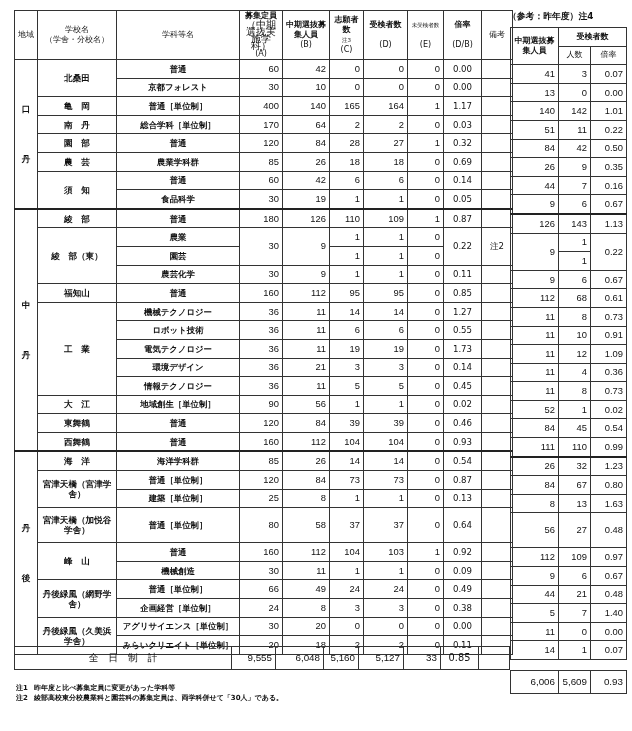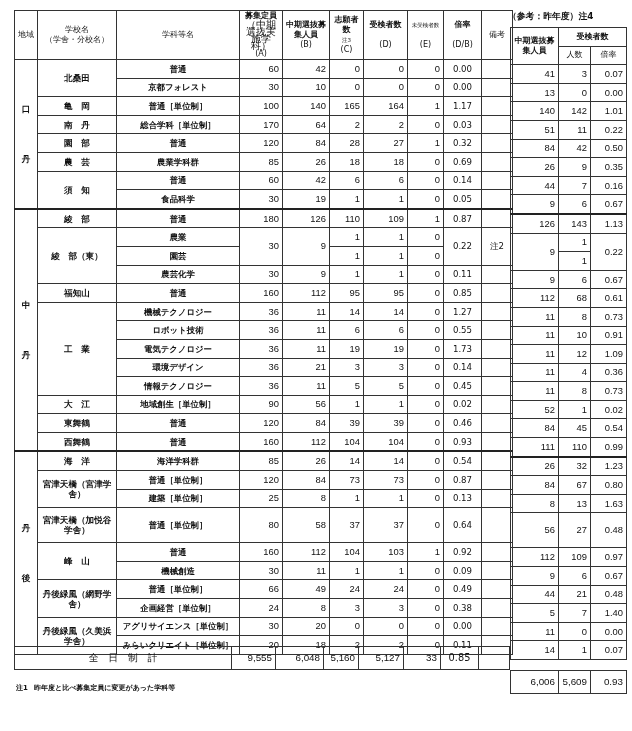--- a/index.html
+++ b/index.html
@@ -61,21 +61,21 @@
         <td class="num">10</td>
         <td class="num">0</td>
         <td class="num">0</td>
         <td class="num">0</td>
         <td class="c">0.00</td>
         <td class="c"></td>
       </tr>
       <tr>
         <td rowspan="1" class="sch">亀　岡</td>
         <td class="dep">普通［単位制］</td>
-        <td class="num">100</td>
+        <td class="num">400</td>
         <td class="num">140</td>
         <td class="num">165</td>
         <td class="num">164</td>
         <td class="num">1</td>
         <td class="c">1.17</td>
         <td class="c"></td>
       </tr>
       <tr>
         <td rowspan="1" class="sch">南　丹</td>
         <td class="dep">総合学科［単位制］</td>
@@ -562,13 +562,14 @@
       <tr>
     <td style="width:42px" class="num">6,006</td>
     <td style="width:26px" class="num">5,609</td>
     <td style="width:30px" class="num">0.93</td>
   </tr>
 </tbody>
   </table>
 
 <div id="notes">
   <div class="note"><span>注1</span><span>昨年度と比べ募集定員に変更があった学科等</span></div>
+  <div class="note"><span>注2</span><span>綾部高校東分校農業科と園芸科の募集定員は、両学科併せて「30人」である。</span></div>
 </div>
 
 </body></html>

